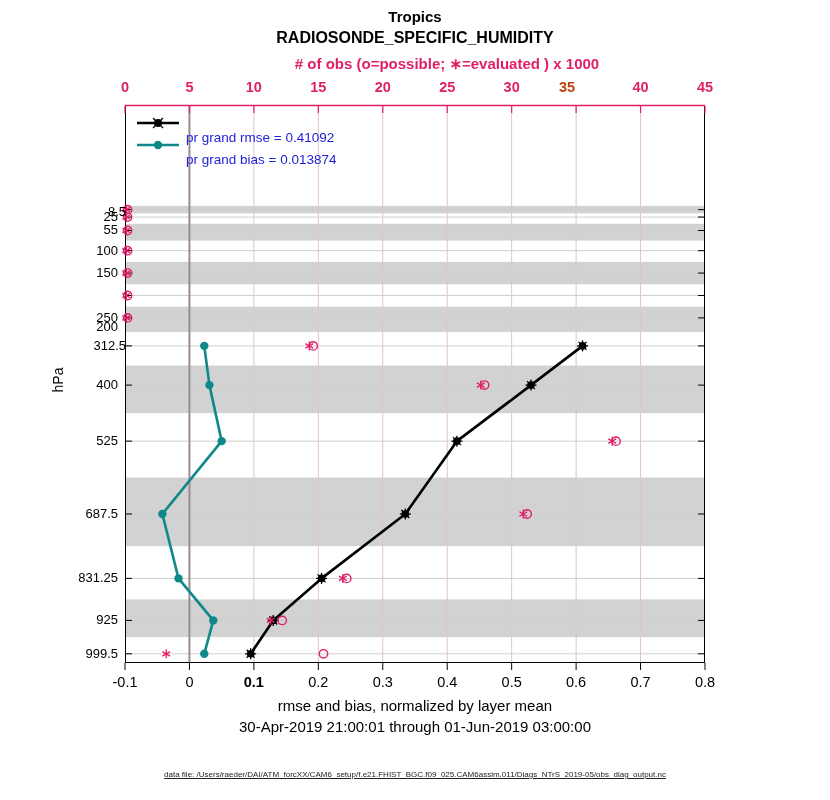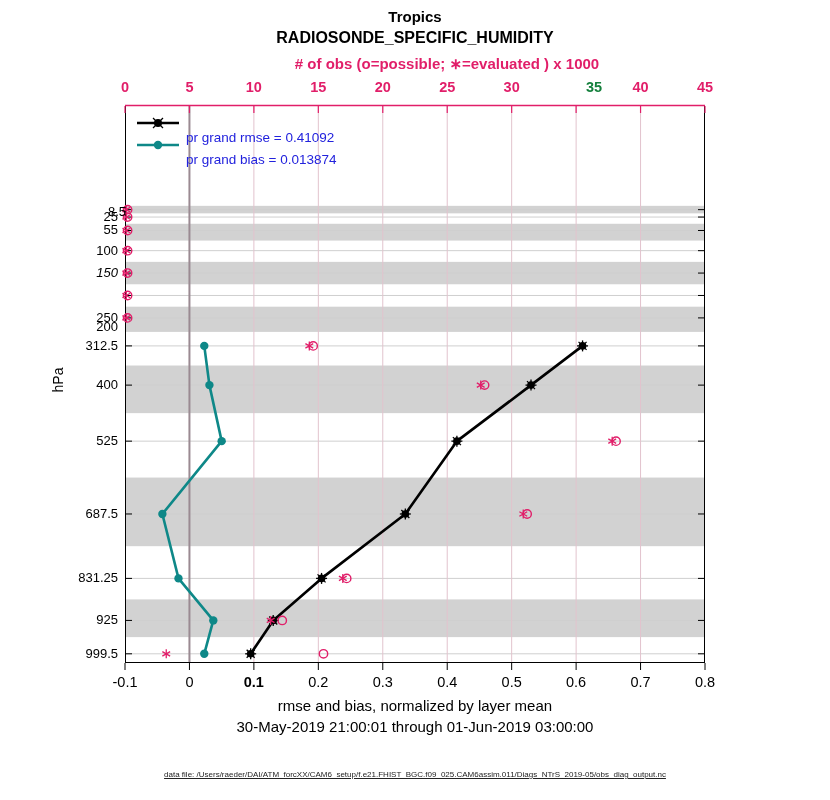--- a/index.html
+++ b/index.html
@@ -219,33 +219,33 @@
   <div class="abs ylabel">hPa</div>
 
   <div id="top-ticks">
       <div class="ticklab toplab" style="left: 95px; top: 79px; width: 60px; color: rgb(225, 30, 105);">0</div>
       <div class="ticklab toplab" style="left: 159.444px; top: 79px; width: 60px; color: rgb(225, 30, 105);">5</div>
       <div class="ticklab toplab" style="left: 223.889px; top: 79px; width: 60px; color: rgb(225, 30, 105);">10</div>
       <div class="ticklab toplab" style="left: 288.333px; top: 79px; width: 60px; color: rgb(225, 30, 105);">15</div>
       <div class="ticklab toplab" style="left: 352.778px; top: 79px; width: 60px; color: rgb(225, 30, 105);">20</div>
       <div class="ticklab toplab" style="left: 417.222px; top: 79px; width: 60px; color: rgb(225, 30, 105);">25</div>
       <div class="ticklab toplab" style="left: 481.667px; top: 79px; width: 60px; color: rgb(225, 30, 105);">30</div>
-      <div class="ticklab toplab" style="left: 564px; top: 79px; width: 60px; color: #15803d;">35</div>
+      <div class="ticklab toplab" style="left: 537px; top: 79px; width: 60px; color: #c2410c;">35</div>
       <div class="ticklab toplab" style="left: 610.556px; top: 79px; width: 60px; color: rgb(225, 30, 105);">40</div>
       <div class="ticklab toplab" style="left: 675px; top: 79px; width: 60px; color: rgb(225, 30, 105);">45</div>
     </div>
   <div id="left-ticks">
       <div class="ticklab ylab" style="left: 0px; top: 204px; width: 118px; margin-left: 8px;">8.5</div>
       <div class="ticklab ylab" style="left: 0px; top: 209.048px; width: 118px;">25</div>
       <div class="ticklab ylab" style="left: 0px; top: 222.494px; width: 118px;">55</div>
       <div class="ticklab ylab" style="left: 0px; top: 242.663px; width: 118px;">100</div>
-      <div class="ticklab ylab" style="left: 0px; top: 265.072px; width: 118px; font-style: italic;">150</div>
+      <div class="ticklab ylab" style="left: 0px; top: 265.072px; width: 118px;">150</div>
       <div class="ticklab ylab" style="left: 0px; top: 287.482px; width: 118px; margin-top: 32px;">200</div>
       <div class="ticklab ylab" style="left: 0px; top: 309.892px; width: 118px;">250</div>
-      <div class="ticklab ylab" style="left: 0px; top: 337.904px; width: 118px;">312.5</div>
+      <div class="ticklab ylab" style="left: 8px; top: 337.904px; width: 118px;">312.5</div>
       <div class="ticklab ylab" style="left: 0px; top: 377.12px; width: 118px;">400</div>
       <div class="ticklab ylab" style="left: 0px; top: 433.145px; width: 118px;">525</div>
       <div class="ticklab ylab" style="left: 0px; top: 505.976px; width: 118px;">687.5</div>
       <div class="ticklab ylab" style="left: 0px; top: 570.404px; width: 118px;">831.25</div>
       <div class="ticklab ylab" style="left: 0px; top: 612.422px; width: 118px;">925</div>
       <div class="ticklab ylab" style="left: 0px; top: 645.812px; width: 118px;">999.5</div>
     </div>
   <div id="bottom-ticks">
       <div class="ticklab botlab" style="left: 95px; top: 674px; width: 60px;">-0.1</div>
       <div class="ticklab botlab" style="left: 159.444px; top: 674px; width: 60px;">0</div>
@@ -272,15 +272,15 @@
     <div class="legrow">
       <svg width="44" height="14">
         <line id="leg-bias-line" x1="1" y1="7" x2="43" y2="7" stroke-width="2.6" stroke="#0e8888"></line>
         <circle id="leg-bias-dot" cx="22" cy="7" r="4.2" fill="#0e8888"></circle>
       </svg>
       <span class="legtext" id="leg-bias-text" style="color: rgb(34, 34, 221);">pr grand bias = 0.013874</span>
     </div>
   </div>
 
   <div class="abs ctr xlabel">rmse and bias, normalized by layer mean</div>
-  <div class="abs ctr daterange">30-May-2019 21:00:01 through 01-Jun-2019 03:00:00</div>
+  <div class="abs ctr daterange">30-Apr-2019 21:00:01 through 01-Jun-2019 03:00:00</div>
   <div class="abs ctr footer">data file: /Users/raeder/DAI/ATM_forcXX/CAM6_setup/f.e21.FHIST_BGC.f09_025.CAM6assim.011/Diags_NTrS_2019-05/obs_diag_output.nc</div>
 </div>
 
 </body></html>

